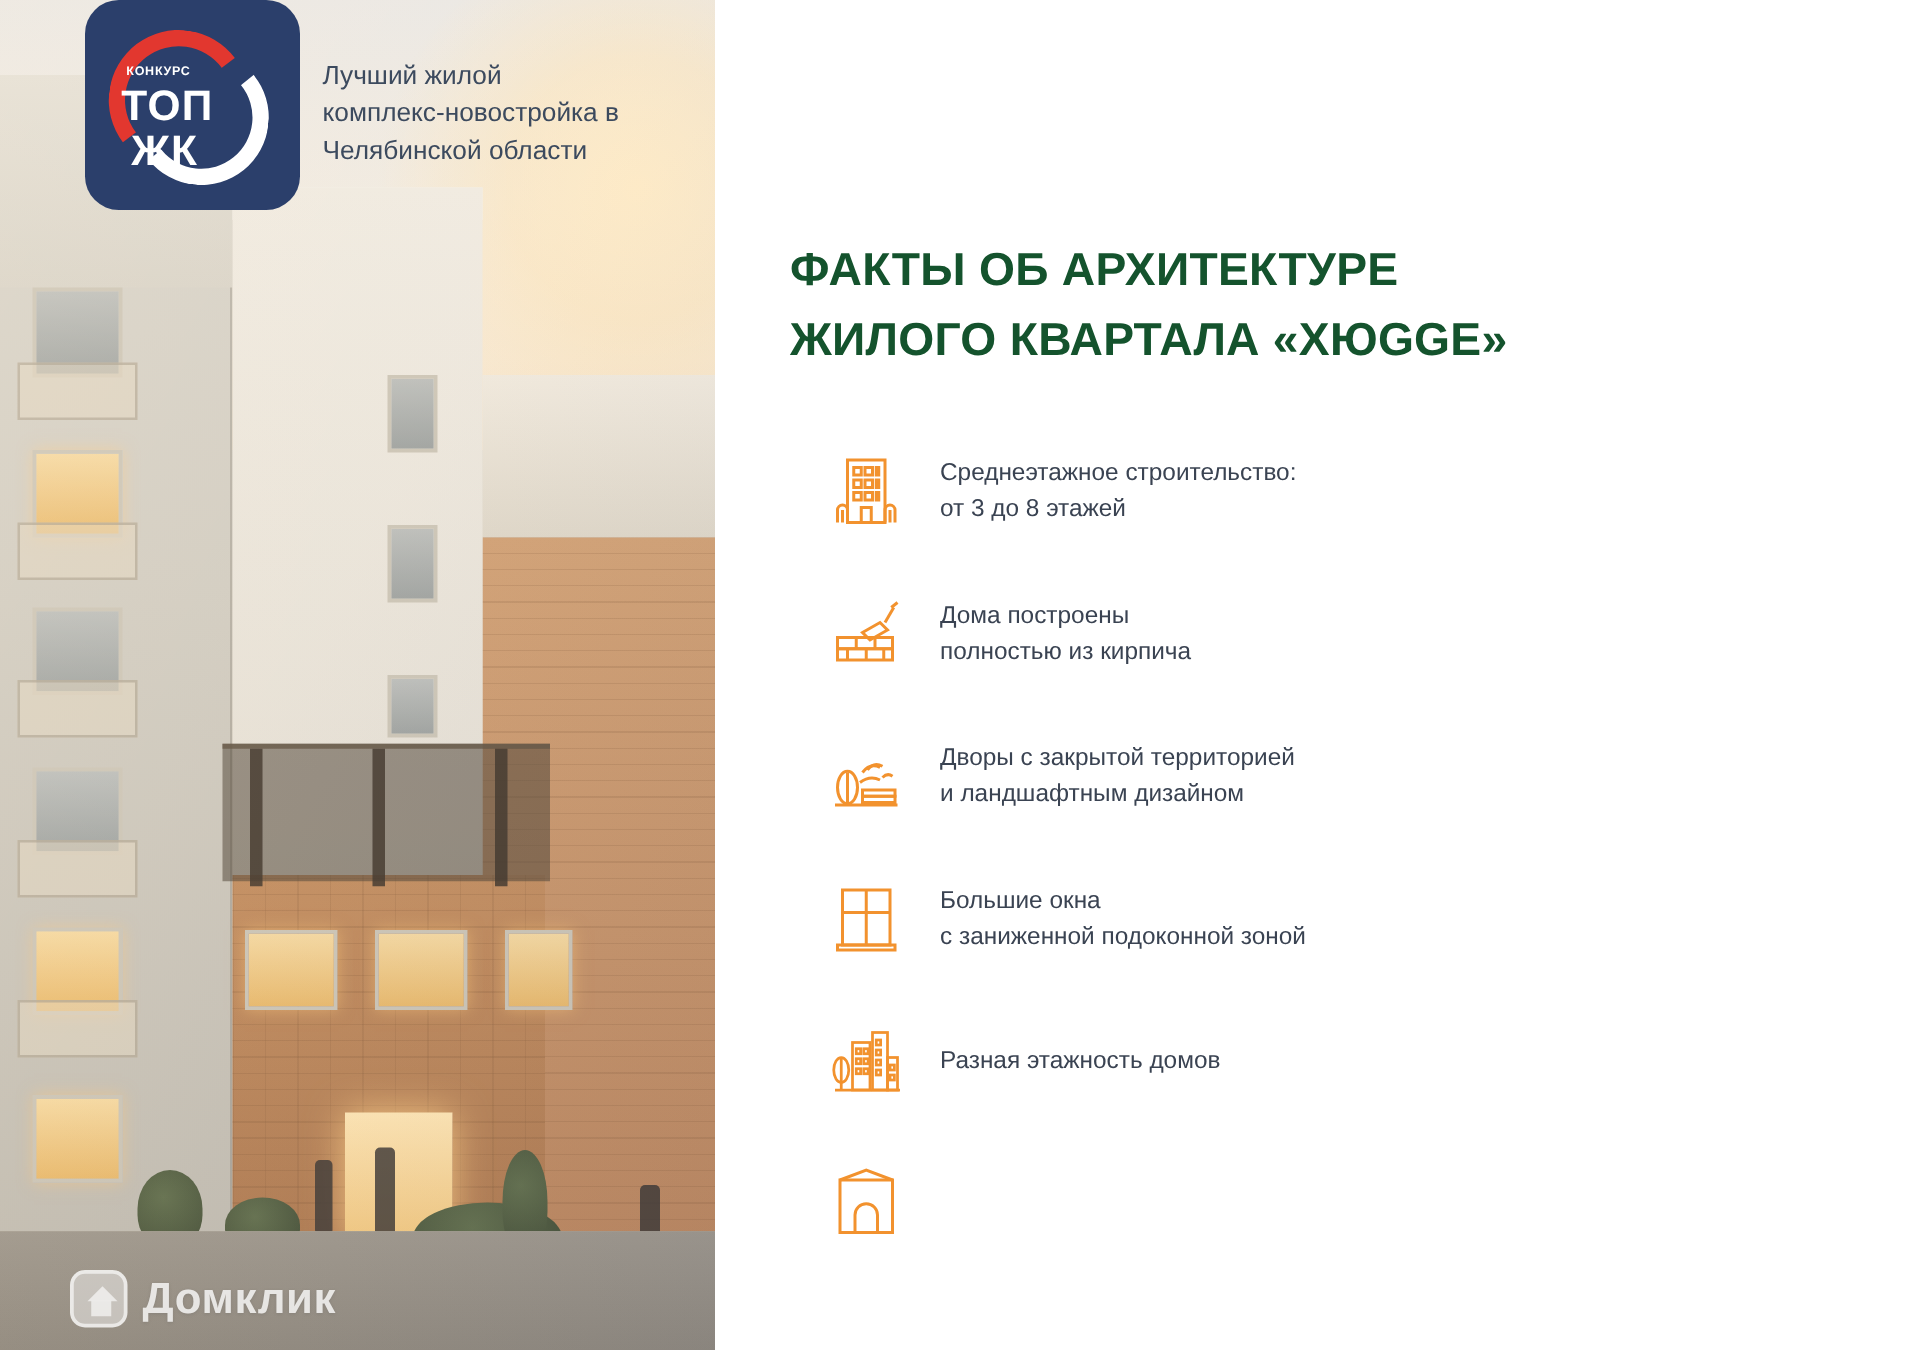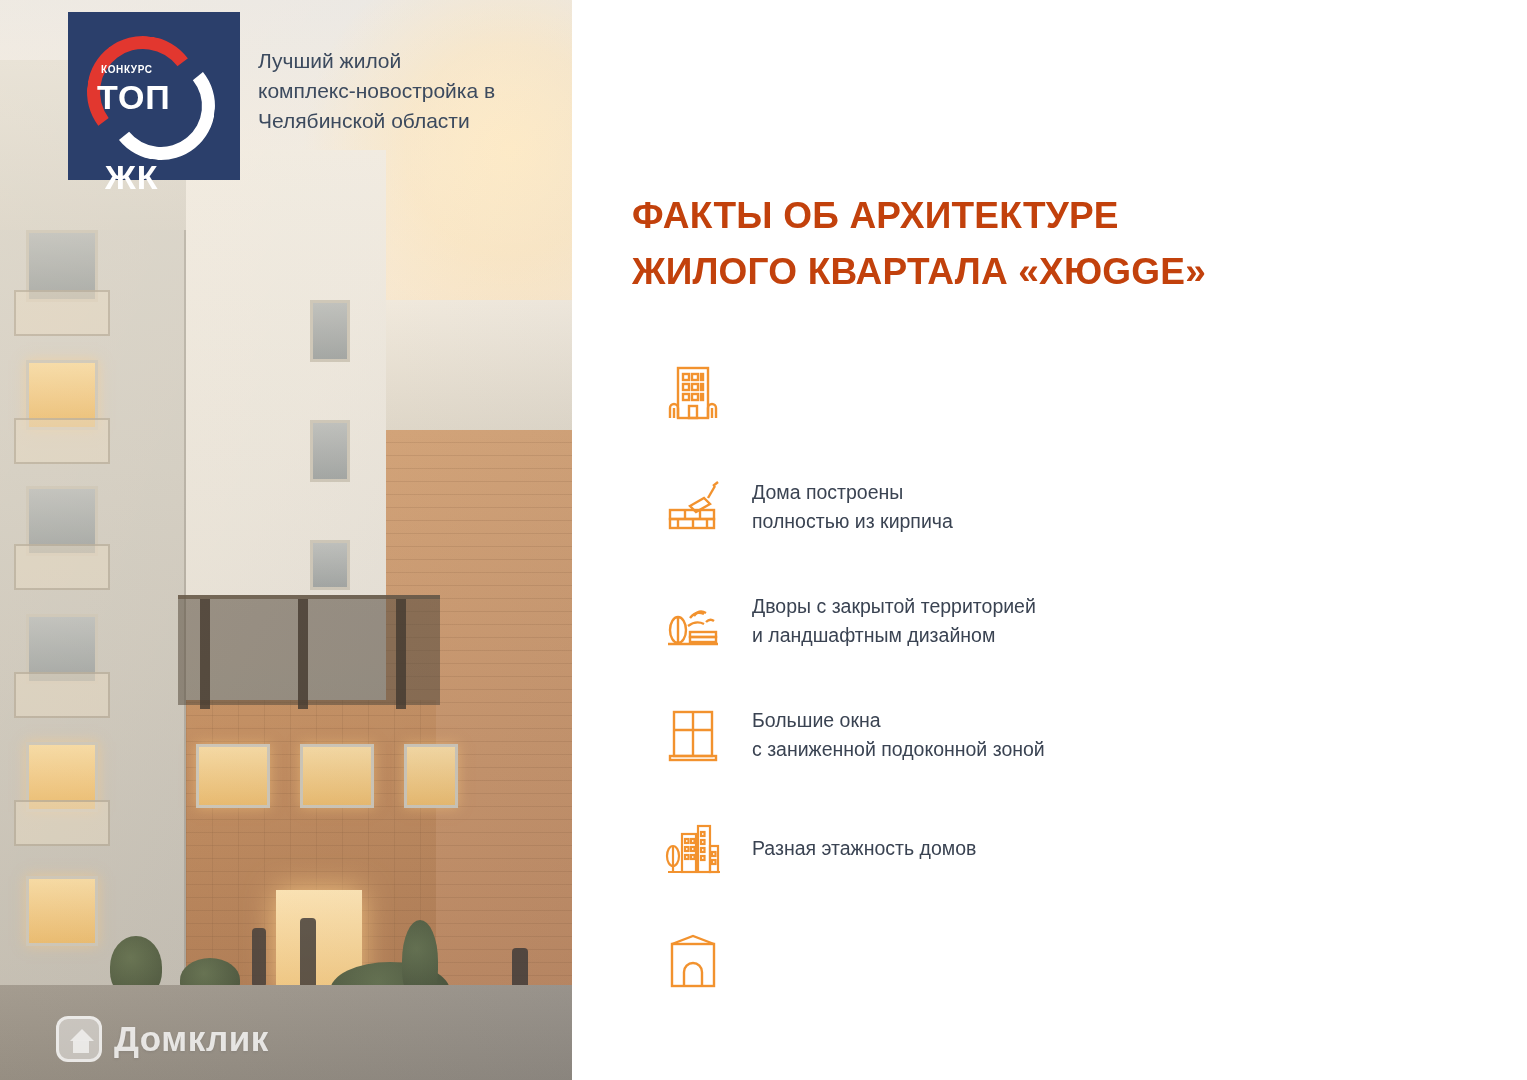--- a/index.html
+++ b/index.html
@@ -116,23 +116,23 @@
     box-shadow: 0 0 30px rgba(255,205,130,0.85);
   }
   .veil {
     position: absolute; left: 0; top: 0; width: 572px; height: 1080px;
     background: linear-gradient(120deg, rgba(255,236,205,0.26) 0%, rgba(255,225,180,0.10) 45%, rgba(120,120,130,0.10) 100%);
     pointer-events: none;
   }
 
   
   .logo-box {
-    position: absolute; left: 68px; top: 12px; width: 172px; height: 168px;
+    position: absolute; left: 68px; top: 0; width: 172px; height: 168px;
     background: #2b3f6b;
-    display: flex; align-items: center; justify-content: center;
+    display: flex; align-items: center; justify-content: center; border-radius: 27px;
   }
   .logo-inner { position: relative; width: 150px; height: 140px; }
   .logo-arc-red, .logo-arc-white {
     position: absolute; left: 8px; top: 10px; width: 112px; height: 112px;
     border-radius: 50%;
     border: 13px solid transparent;
   }
   .logo-arc-red { border-top-color: #e2372f; border-left-color: #e2372f; transform: rotate(8deg); }
   .logo-arc-white {
     left: 28px; top: 26px; width: 108px; height: 108px;
@@ -141,21 +141,21 @@
   .logo-konkurs {
     position: absolute; left: 22px; top: 38px;
     font-size: 10px; font-weight: bold; color: #ffffff; letter-spacing: 0.6px;
   }
   .logo-top {
     position: absolute; left: 18px; top: 52px;
     font-size: 34px; font-weight: bold; color: #ffffff; letter-spacing: 1px;
   }
   .logo-zhk {
     position: absolute; left: 26px; top: 88px;
-    font-size: 34px; font-weight: bold; color: #ffffff; letter-spacing: 1px; margin-top: 44px;
+    font-size: 34px; font-weight: bold; color: #ffffff; letter-spacing: 1px;
   }
   .logo-caption {
     position: absolute; left: 258px; top: 46px; width: 240px;
     font-size: 21px; line-height: 1.42; color: #3c4a5e;
   }
 
   
   .domclick {
     position: absolute; left: 56px; top: 990px;
     display: flex; align-items: center; gap: 12px;
@@ -186,21 +186,21 @@
 
   
   .right {
     position: relative;
     width: 955px; height: 1080px;
     background: #ffffff;
   }
   .headline {
     position: absolute; left: 60px; top: 188px; width: 820px;
     font-size: 37px; line-height: 1.5;
-    font-weight: bold; color: #c2410c;
+    font-weight: bold; color: #14532d;
     letter-spacing: 0.2px;
   }
   .facts {
     position: absolute; left: 62px; top: 336px; width: 830px;
   }
   .fact {
     display: flex; align-items: center;
     height: 114px;
   }
   .fact-icon {
@@ -311,20 +311,22 @@
             <rect x="23" y="34" width="6" height="6"></rect>
               <rect x="32" y="34" width="6" height="6"></rect>
               <rect x="41" y="34" width="2" height="6"></rect>
             <rect x="29" y="46" width="8" height="12"></rect>
             <path d="M10 58 v-10 a4 4 0 0 1 8 0 v10"></path>
             <path d="M48 58 v-10 a4 4 0 0 1 8 0 v10"></path>
             <line x1="14" y1="48" x2="14" y2="58"></line>
               <line x1="52" y1="48" x2="52" y2="58"></line>
           </svg>
         </div>
+        <div class="fact-text">Среднеэтажное строительство:
+от 3 до 8 этажей</div>
       </div>
 
       <div class="fact">
         <div class="fact-icon">
           <svg width="66" height="66" viewBox="0 0 66 66" fill="none" stroke="#f2922e" stroke-width="2.4">
             <rect x="10" y="36" width="44" height="9"></rect>
             <rect x="10" y="45" width="44" height="9"></rect>
             <line x1="25" y1="36" x2="25" y2="45"></line>
               <line x1="40" y1="36" x2="40" y2="45"></line>
             <line x1="18" y1="45" x2="18" y2="54"></line>

